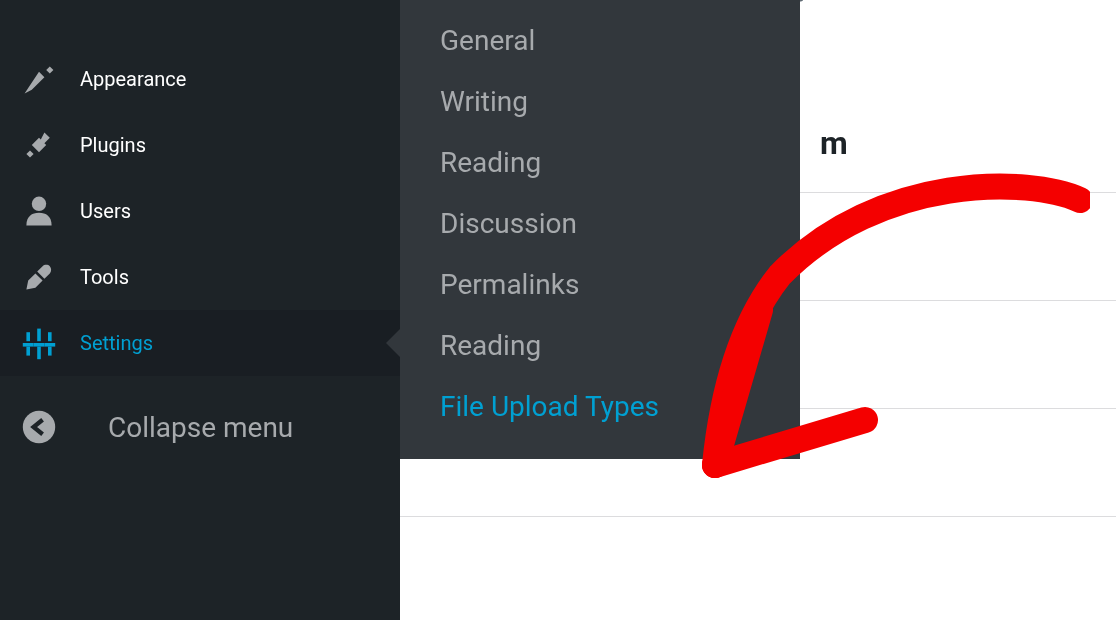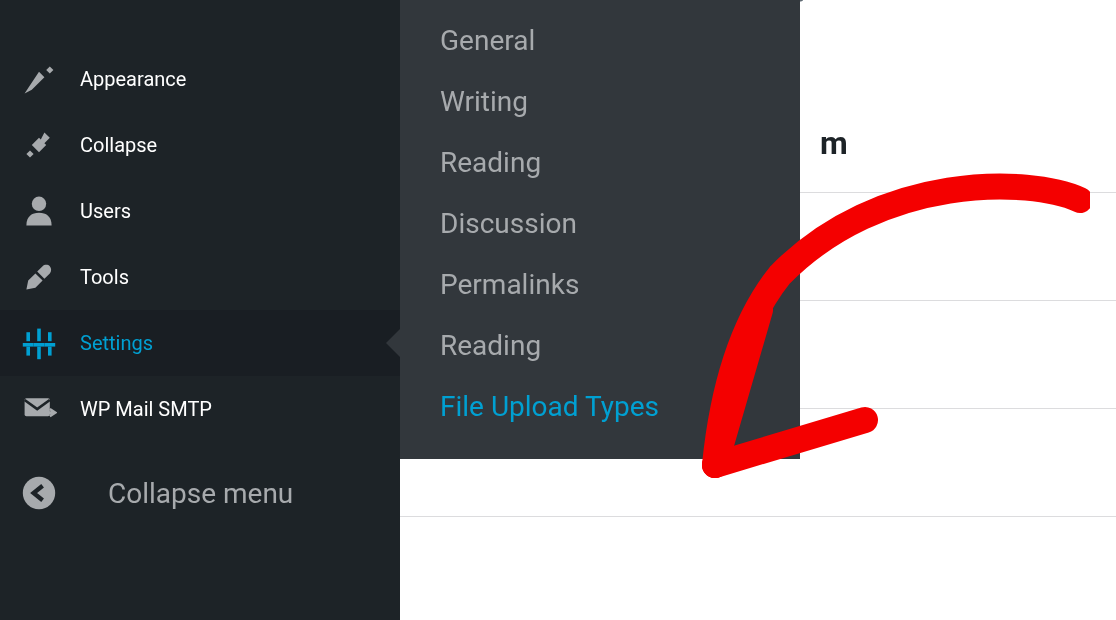--- a/index.html
+++ b/index.html
@@ -168,21 +168,21 @@
         </svg>
     </span>
     <span>Appearance</span>
   </div>
   <div class="menu-item">
     <span class="icon">
       <svg viewBox="0 0 20 20" width="36" height="36">
           <path d="M13 3 L16 6 L13 9 L14 10 L10 14 L6 10 L10 6 L11 7 L13 3 Z M5 13 L3 15 L5 17 L7 15 Z"></path>
         </svg>
     </span>
-    <span>Collapse</span>
+    <span>Plugins</span>
   </div>
   <div class="menu-item">
     <span class="icon">
       <svg viewBox="0 0 20 20" width="36" height="36">
           <circle cx="10" cy="6" r="4"></circle>
           <path d="M3 18 C3 13 6 11 10 11 C14 11 17 13 17 18 Z"></path>
         </svg>
     </span>
     <span>Users</span>
   </div>
@@ -203,30 +203,20 @@
           <rect x="3" y="12" width="2" height="5"></rect>
           <rect x="9" y="12" width="2" height="7"></rect>
           <rect x="15" y="12" width="2" height="5"></rect>
           <rect x="1" y="10" width="6" height="2"></rect>
           <rect x="7" y="10" width="6" height="2"></rect>
           <rect x="13" y="10" width="6" height="2"></rect>
         </svg>
     </span>
     <span>Settings</span>
   </div>
-  <div class="menu-item">
-    <span class="icon">
-      <svg viewBox="0 0 20 20" width="36" height="36">
-          <rect x="2" y="4" width="14" height="10" rx="1" fill="#a7aaad"></rect>
-          <path d="M2 5 L9 10 L16 5" stroke="#1d2327" stroke-width="1.5" fill="none"></path>
-          <path d="M14 12 L19 12 M16 10 L19 12 L16 14" stroke="#a7aaad" stroke-width="1.5" fill="none"></path>
-        </svg>
-    </span>
-    <span>WP Mail SMTP</span>
-  </div>
   <div style="height:18px"></div>
   <div class="collapse-item">
     <span class="icon">
       <svg viewBox="0 0 20 20" width="36" height="36">
           <circle cx="10" cy="10" r="9" fill="#a7aaad"></circle>
           <path d="M12 6 L7 10 L12 14" stroke="#1d2327" stroke-width="2.4" fill="none"></path>
         </svg>
     </span>
     <span>Collapse menu</span>
   </div>

